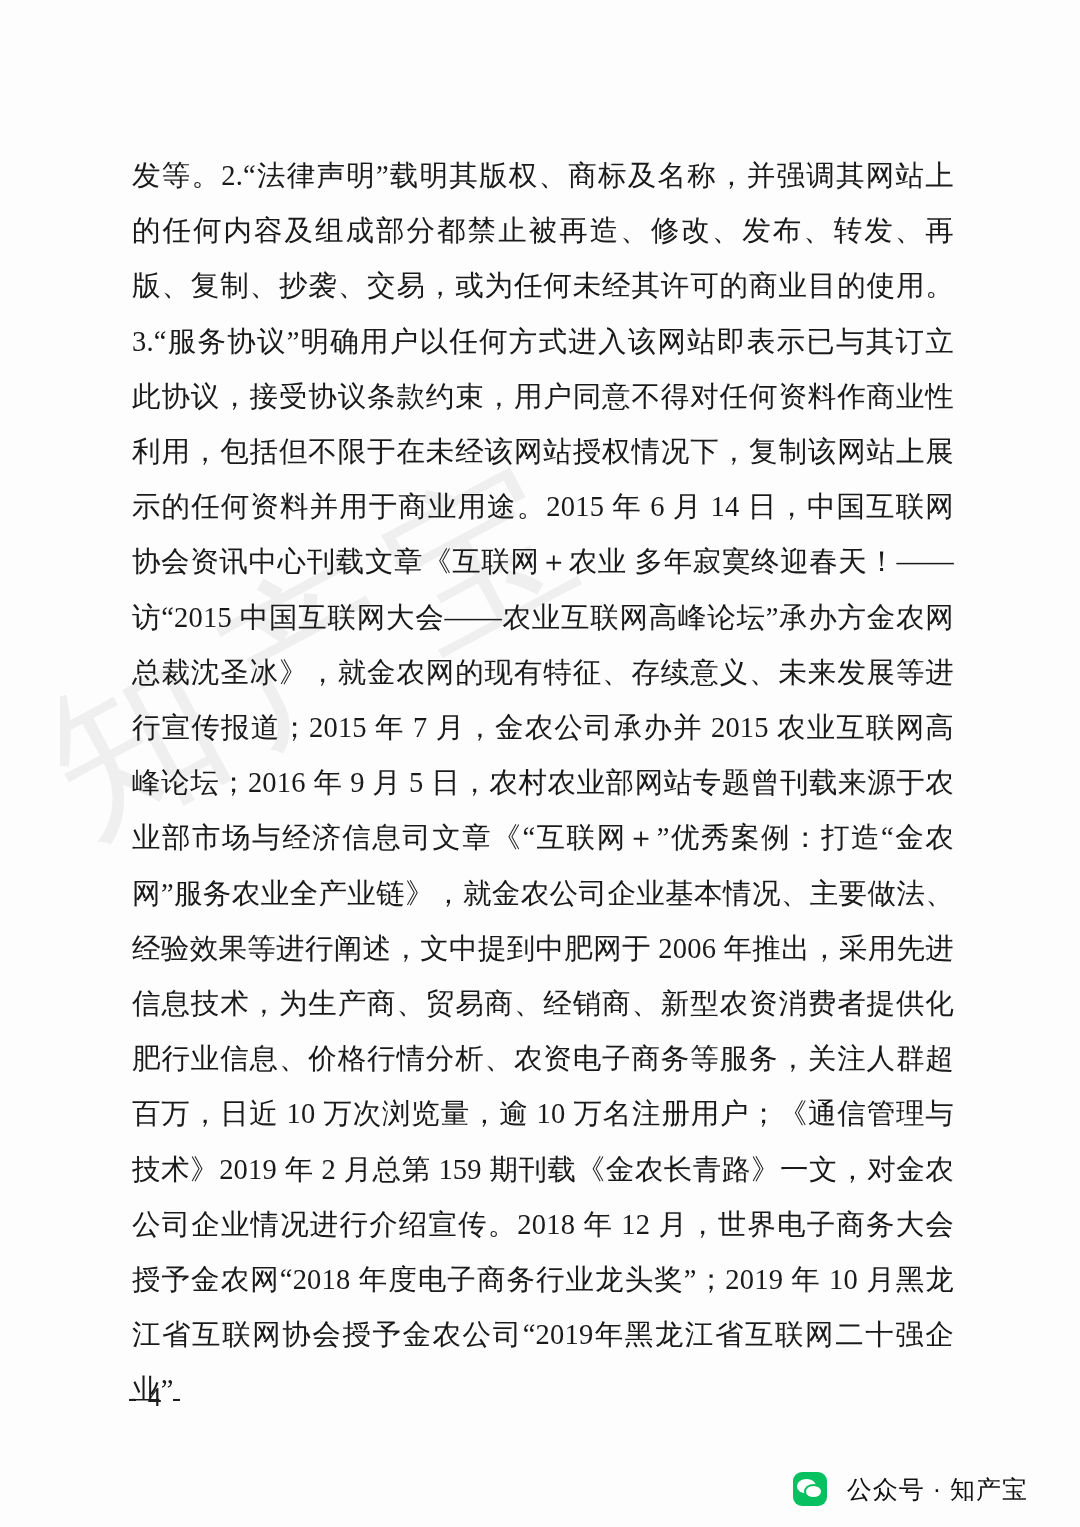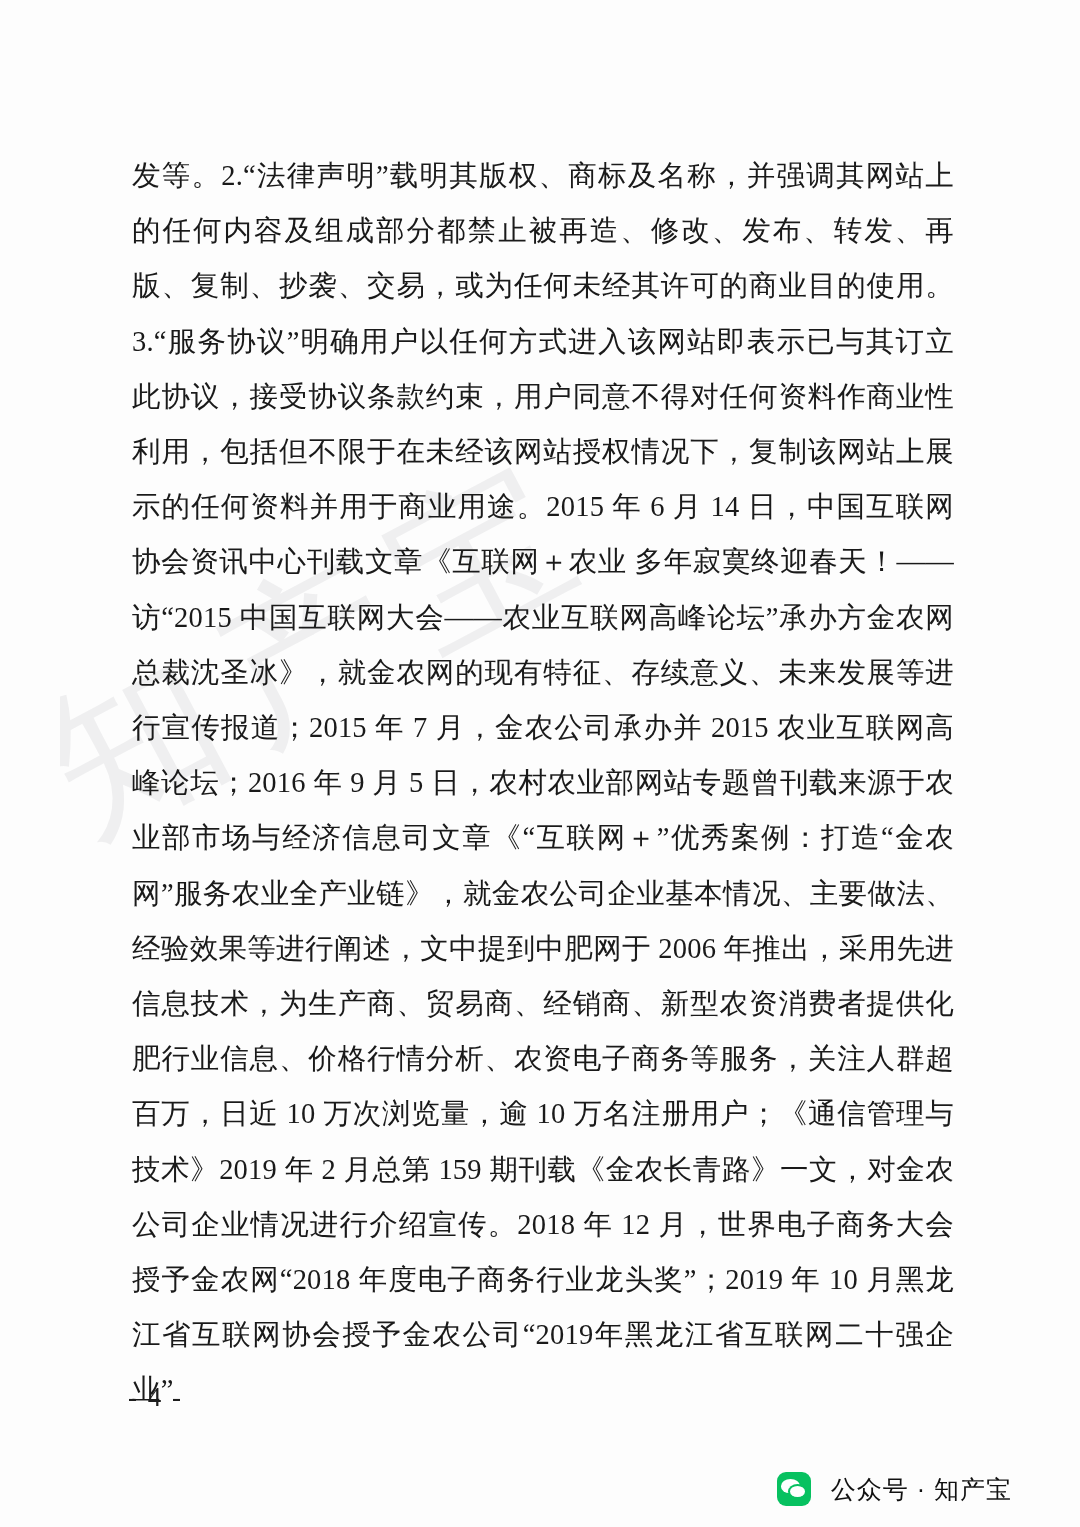--- a/index.html
+++ b/index.html
@@ -80,21 +80,21 @@
     box-sizing: border-box;
     font-family: "Liberation Serif", serif;
     font-size: 27px;
     color: #1d1d1d;
     letter-spacing: 2px;
     z-index: 3;
   }
 
   .footer-brand {
     position: absolute;
-    right: 68px;
+    right: 52px;
     top: 1472px;
     display: flex;
     align-items: center;
     gap: 20px;
     z-index: 4;
   }
   .wechat-icon {
     width: 34px;
     height: 34px;
     border-radius: 9px;

